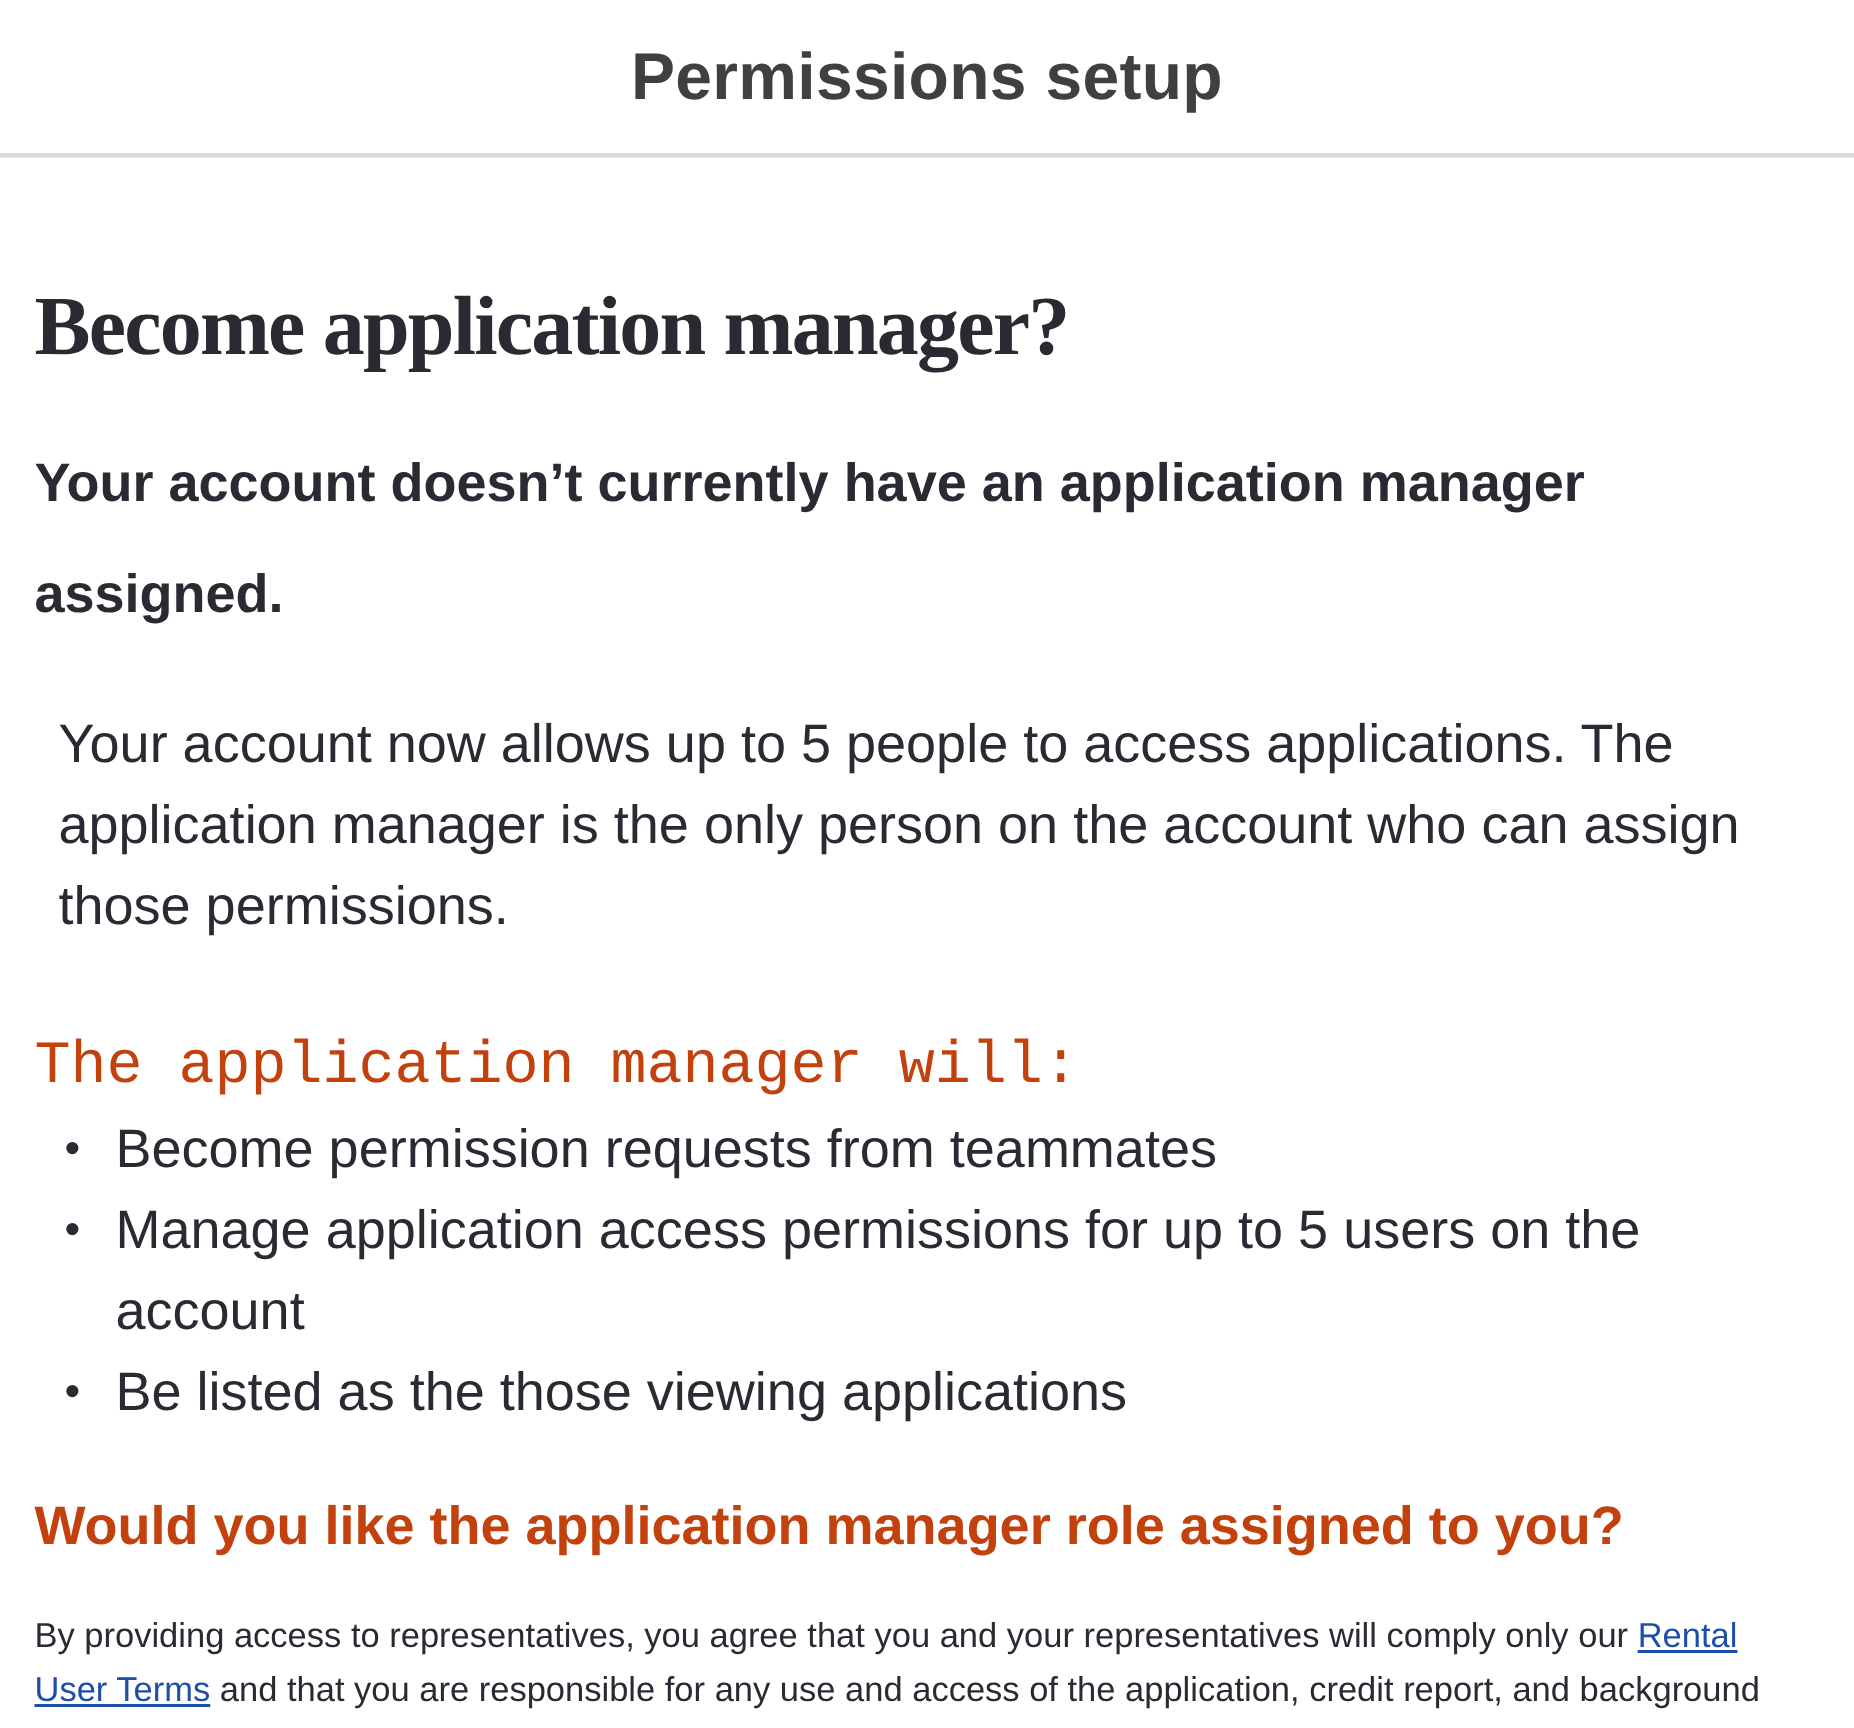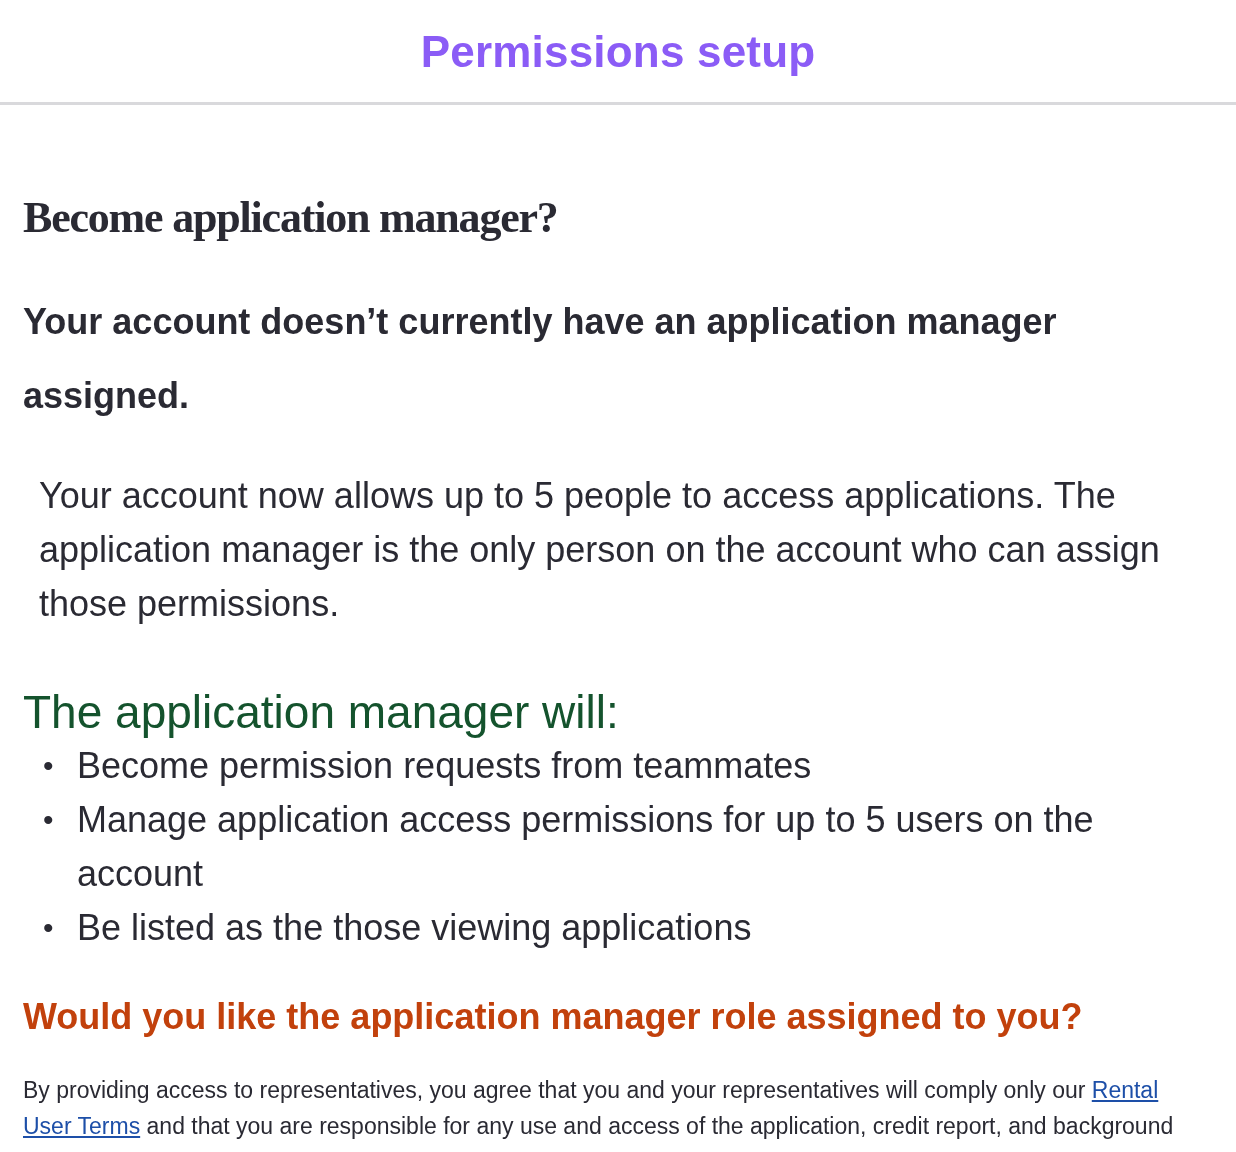--- a/index.html
+++ b/index.html
@@ -1,23 +1,23 @@
 <!DOCTYPE html>
 <html><head>
 <meta charset="utf-8">
 <style>
   html, body { margin: 0; padding: 0; background: #ffffff; }
   body { width: 1236px; height: 1152px; overflow: hidden; color: #2a2a33; font-family: "Liberation Sans", "DejaVu Sans", sans-serif; }
   .topbar { height: 102px; border-bottom: 3px solid #d9d9dc; display: flex; align-items: center; justify-content: center; }
-  .topbar h1 { margin: 0; font-size: 44px; font-weight: 700; color: #8b5cf6; letter-spacing: 0.2px; padding-top: 2px; text-align: right; }
+  .topbar h1 { margin: 0; font-size: 44px; font-weight: 700; color: #404040; letter-spacing: 0.2px; padding-top: 2px; text-align: right; }
   .content { padding: 0 23px; }
-  .heading { font-family: "Liberation Serif", "DejaVu Serif", serif; font-weight: 700; font-size: 44px; margin: 82px 0 0 0; line-height: 62px; letter-spacing: -1.2px; color: #2a2a33; }
+  .heading { font-family: "Liberation Serif", "DejaVu Serif", serif; font-weight: 700; font-size: 56px; margin: 82px 0 0 0; line-height: 62px; letter-spacing: -1.2px; color: #2a2a33; }
   .subhead { font-size: 36px; font-weight: 700; line-height: 74px; margin: 36px 0 0 0; color: #2a2a33; }
   .body-text { font-size: 36px; line-height: 54px; margin: 36px 0 0 16px; color: #2a2a33; }
-  .list-intro { font-size: 46px; line-height: 54px; margin: 54px 0 0 0; color: #14532d; }
+  .list-intro { font-size: 40px; line-height: 54px; margin: 54px 0 0 0; color: #c2410c; font-family: Liberation Mono, monospace; }
   ul.duties { margin: 0; padding: 0 0 0 54px; list-style: none; }
   ul.duties li { position: relative; font-size: 36px; line-height: 54px; color: #2a2a33; }
   ul.duties li .bullet { position: absolute; left: -34px; top: 0; font-size: 30px; }
   .question { font-size: 36px; font-weight: 700; line-height: 54px; margin: 35px 0 0 0; color: #c2410c; }
   .disclaimer { font-size: 23px; line-height: 36px; margin: 28px 0 0 0; color: #2a2a33; }
   .disclaimer a { color: #1d4fa8; text-decoration: underline; }
 </style>
 </head>
 <body>
 

